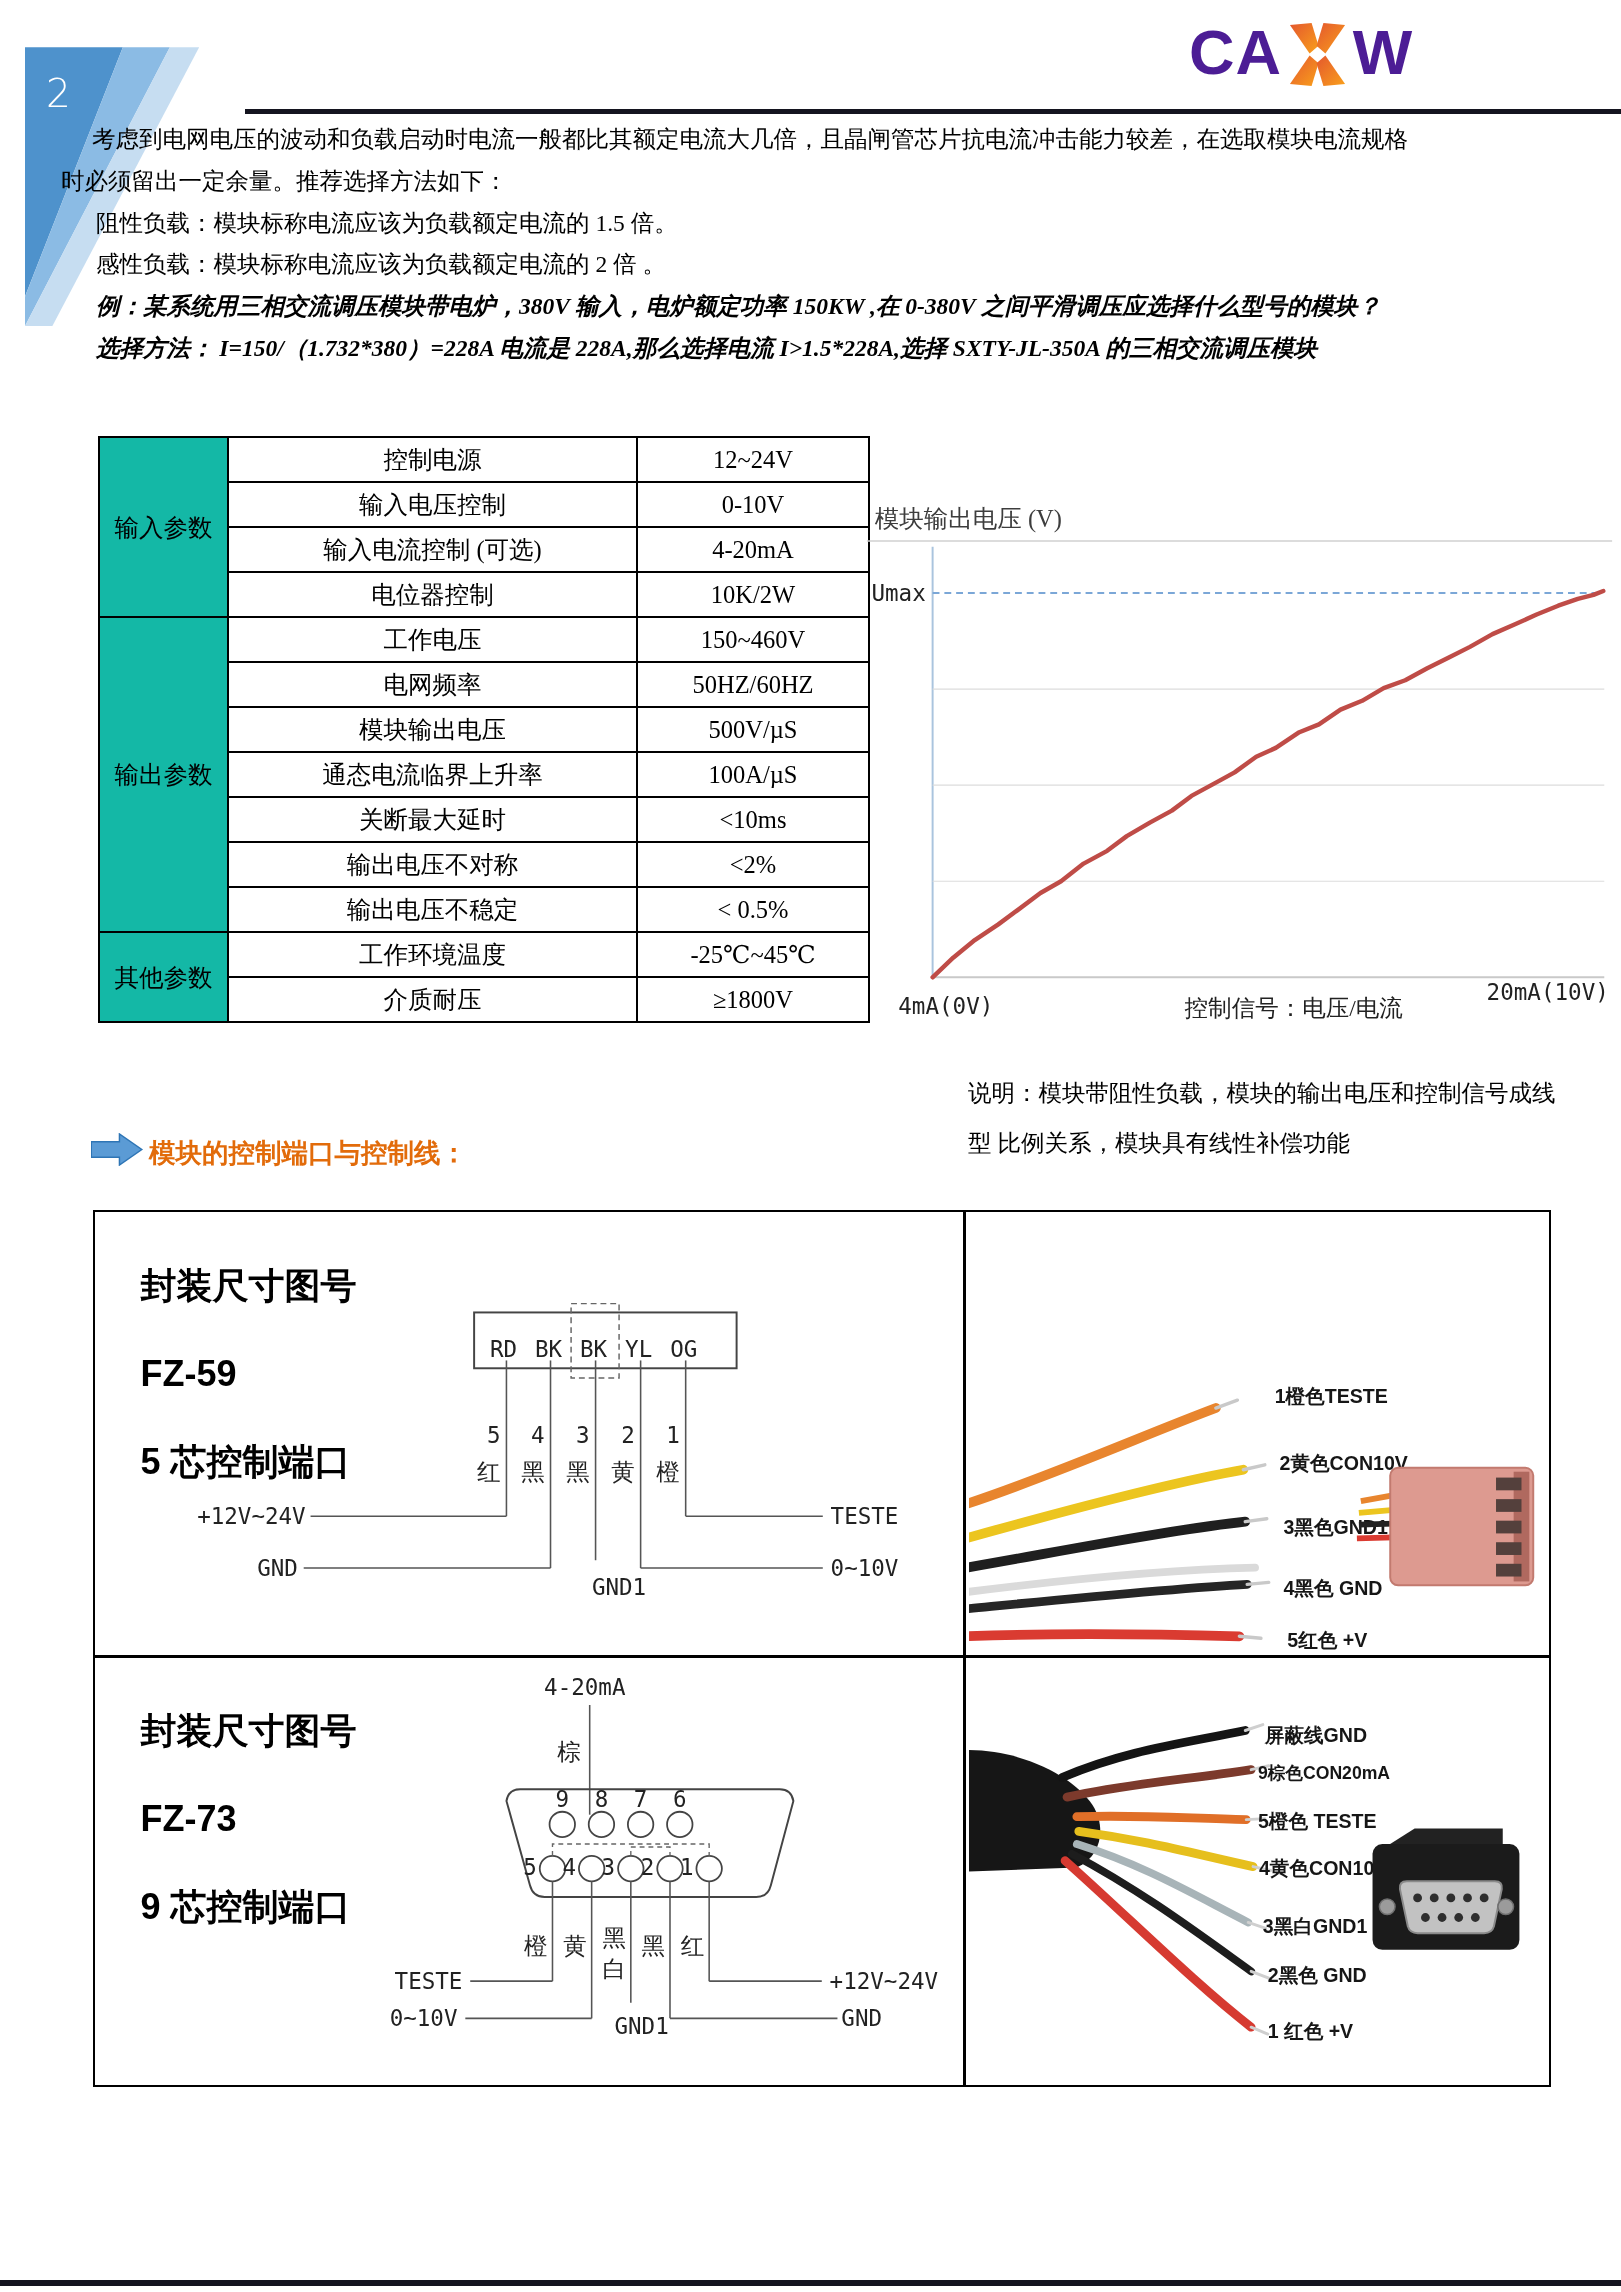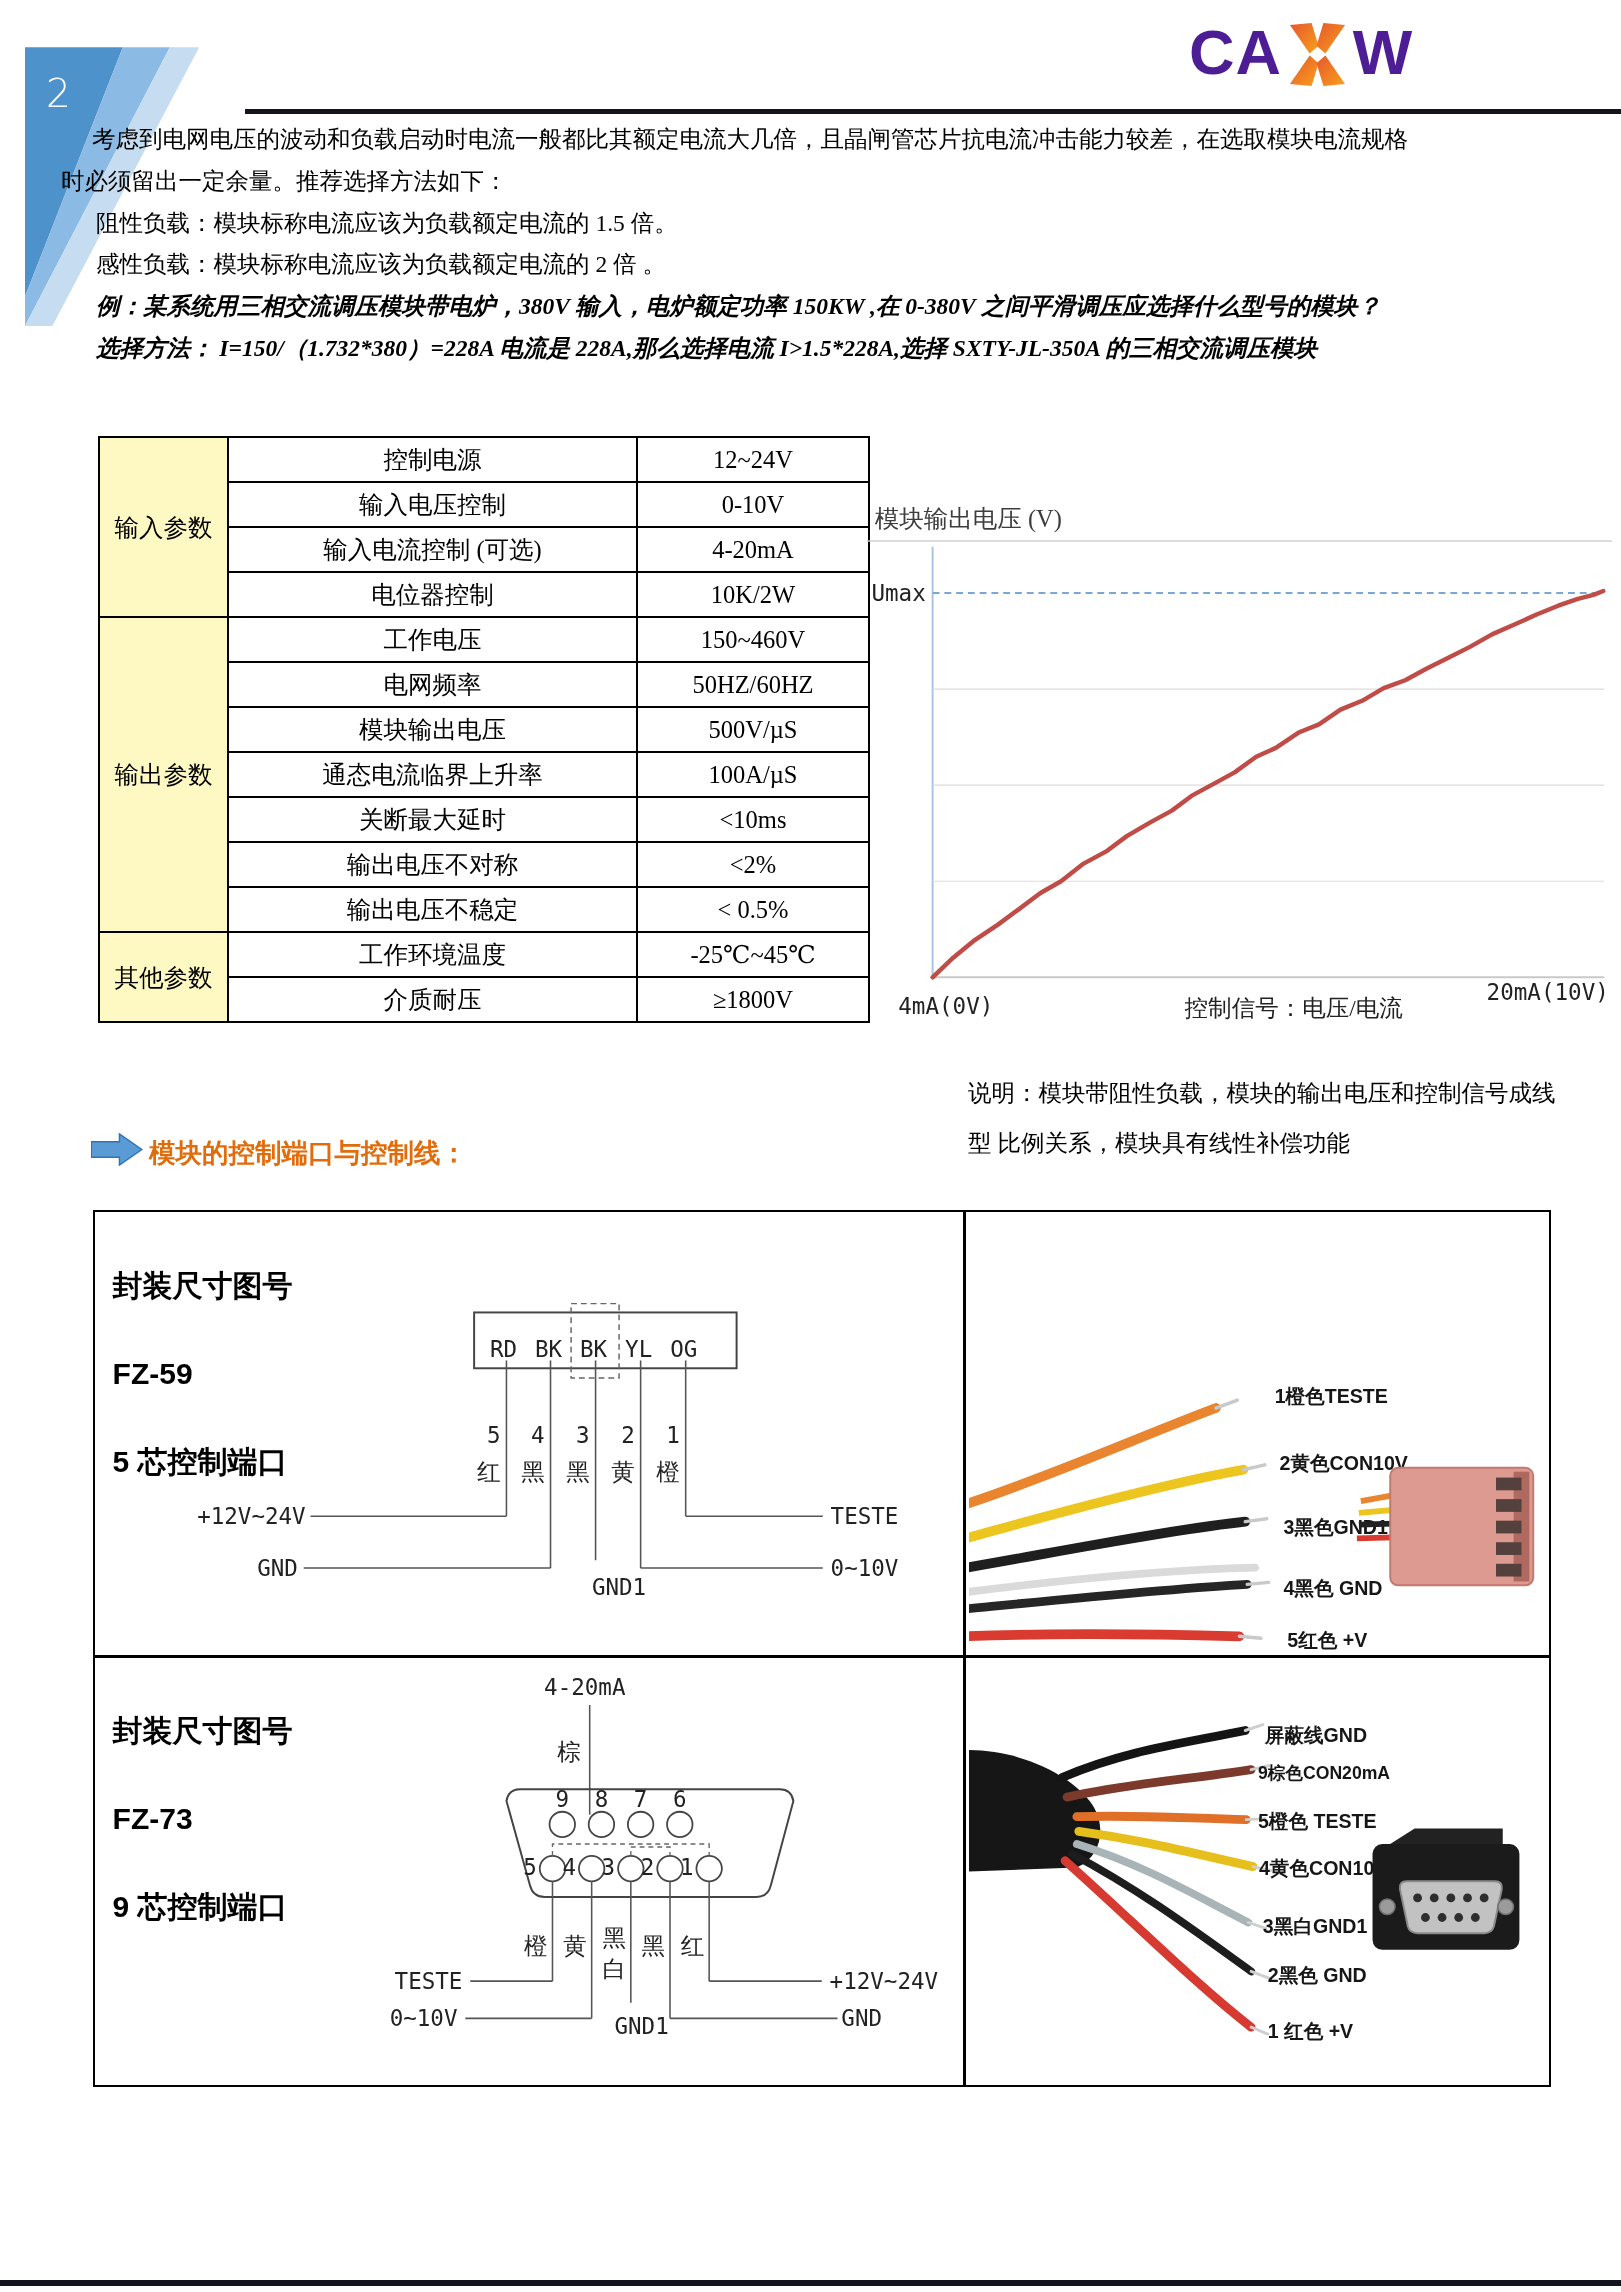--- a/index.html
+++ b/index.html
@@ -9,28 +9,28 @@
   .txt{font-size:23.5px;line-height:31px;white-space:nowrap;}
   .bold{font-weight:bold;font-style:italic;}
   .pageno{font-family:"DejaVu Sans",sans-serif;font-weight:300;font-size:39px;color:#fff;}
   .logo{display:flex;align-items:center;font-family:"Liberation Sans","DejaVu Sans",sans-serif;
         font-weight:bold;font-size:63px;color:#4c1d95;letter-spacing:1px;}
   .rule{background:#14141f;}
   
   table.spec{border-collapse:collapse;table-layout:fixed;width:765px;border:2.9px solid #000;}
   table.spec td{border:2px solid #000;height:43px;text-align:center;vertical-align:middle;
         font-size:24.5px;padding:0;overflow:hidden;margin-top:48px;}
-  td.gcell{background:#fef9c3;width:127px;font-size:25.5px;}
+  td.gcell{background:#14b8a6;width:127px;font-size:25.5px;}
   td.pcell{width:407px;}
   td.vcell{width:230px;font-size:23.5px;}
   .sechead{font-family:"Liberation Sans","DejaVu Sans",sans-serif;font-weight:bold;
         font-size:26.5px;color:#e26b0a;white-space:nowrap;}
   .bigbox{border:2.9px solid #000;}
   .fztitle{font-family:"Liberation Sans","DejaVu Sans",sans-serif;font-weight:bold;
-        font-size:30px;line-height:44px;white-space:pre-line;}
+        font-size:36px;line-height:44px;white-space:pre-line;margin-left:28px;}
   
   .dtx{font-family:"DejaVu Sans Mono","Liberation Mono",monospace;font-size:23px;fill:#222;}
   .dcn{font-family:"Liberation Serif",serif;font-size:24px;fill:#222;}
   .ctt{font-family:"Liberation Serif",serif;font-size:25px;fill:#3d3d3d;}
   .pht{font-family:"Liberation Sans","DejaVu Sans",sans-serif;font-weight:bold;font-size:20px;fill:#161616;}
   .pht2{font-family:"Liberation Sans","DejaVu Sans",sans-serif;font-weight:bold;font-size:18px;fill:#161616;}
 </style>
 </head>
 <body>
 

